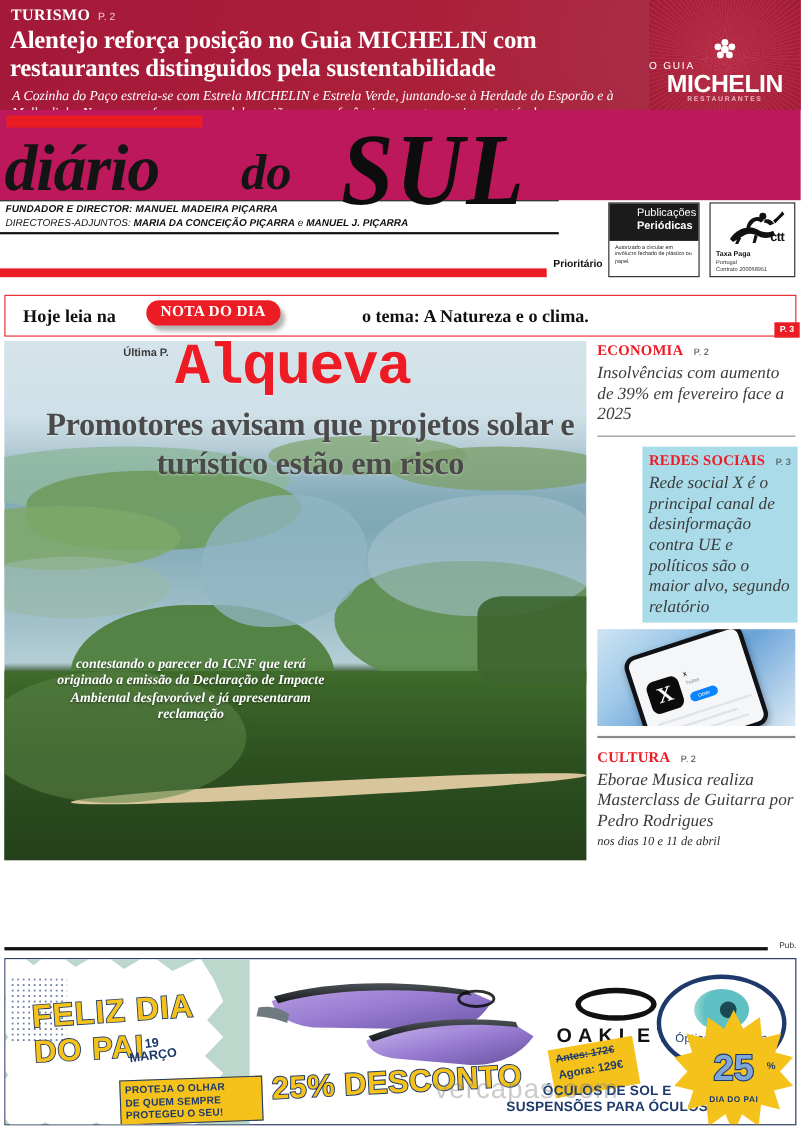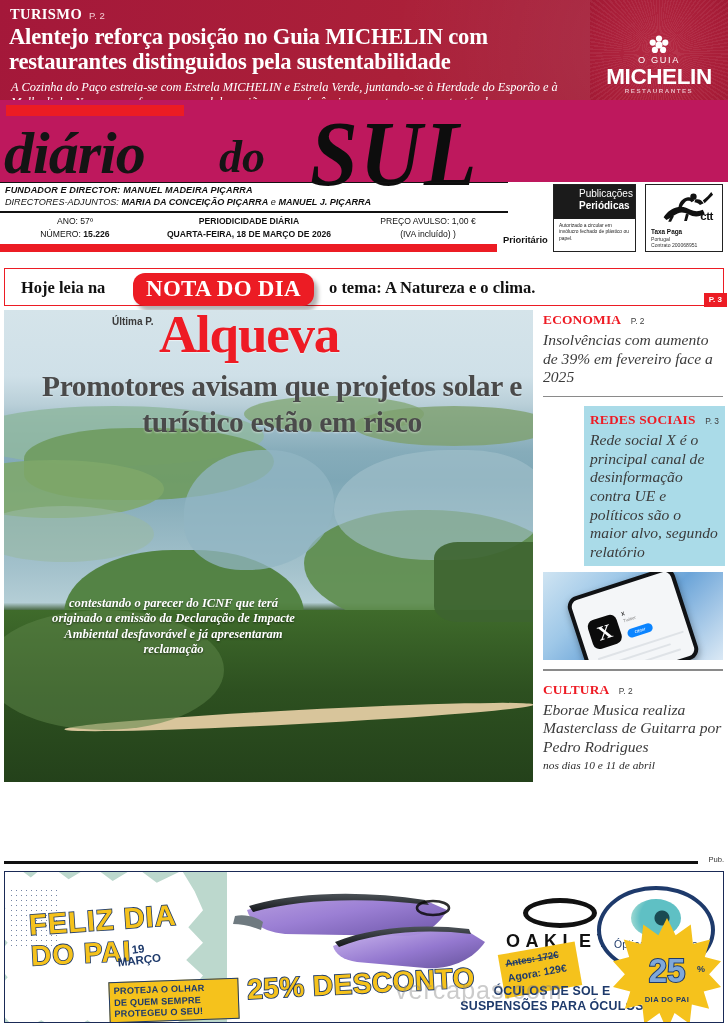--- a/index.html
+++ b/index.html
@@ -56,21 +56,21 @@
       repeating-conic-gradient(from 0deg at 50% 38%,
         rgba(255,255,255,0.055) 0deg 1.3deg, rgba(255,255,255,0) 1.3deg 3.1deg),
       radial-gradient(circle at 50% 38%, #b52a44 0%, #a81d38 60%, #97152f 100%);
   }
   .mich-star {
     position:absolute; left:0; right:0; top:34px;
     text-align:center; color:#fff; font-size:15px; line-height:15px;
   }
   .mich-oguia {
     position:absolute; left:0; right:0; top:55px;
-    text-align:center; color:#fff; font-size:9.2px;
+    text-align:left; color:#fff; font-size:9.2px;
     letter-spacing:1.6px; font-weight:normal;
   }
   .mich-name {
     position:absolute; left:0; right:0; top:64px;
     text-align:center; color:#fff; font-size:22.5px;
     font-weight:bold; letter-spacing:-0.4px;
   }
   .mich-rest {
     position:absolute; left:0; right:0; top:87px;
     text-align:center; color:#e7b8c2; font-size:6.2px;
@@ -183,21 +183,21 @@
   }
   .nota .lead {
     position:absolute; left:16px; top:9px;
     font-family:"Liberation Serif", serif;
     font-size:16.5px; font-weight:bold; color:#111;
   }
   .nota .chip {
     position:absolute; left:128px; top:4px;
     background:#ec1c24; color:#fff; padding:3px 13px 4px 13px;
     font-family:"Liberation Serif", serif;
-    font-size:23px; font-weight:bold; letter-spacing:.3px;
+    font-size:14px; font-weight:bold; letter-spacing:.3px;
     box-shadow:4px 5px 4px rgba(0,0,0,0.30);
     border-radius:12px;
   }
   .nota .tail {
     position:absolute; left:324px; top:9px;
     font-family:"Liberation Serif", serif;
     font-size:16.5px; font-weight:bold; color:#111;
   }
   .nota .p3 {
     position:absolute; right:-4px; bottom:-2px;
@@ -219,21 +219,21 @@
   }
   
   .isl { position:absolute; border-radius:50%; }
   .lead-kicker {
     position:absolute; left:108px; top:6px;
     font-size:10px; font-weight:bold; color:#3a3a3a;
     font-family:"Liberation Sans", sans-serif;
   }
   .lead-alqueva {
     position:absolute; left:155px; top:-6px;
-    font-family:Liberation Serif, serif;
+    font-family:Liberation Mono, monospace;
     font-weight:bold; font-size:53px; color:#ee1b24;
     letter-spacing:-1.2px;
     text-shadow: 0 1px 1px rgba(255,255,255,.5);
   }
   .lead-h2 {
     position:absolute; left:28px; top:58px; width:500px;
     font-family:"Liberation Serif", serif;
     font-weight:bold; font-size:29.5px; line-height:36px;
     color:#4a4a4a; text-align:center; letter-spacing:-.4px;
     text-shadow: 0 1px 2px rgba(255,255,255,.45);
@@ -473,37 +473,20 @@
     <div class="is-line-top"></div>
     <div class="is-founder">FUNDADOR E DIRECTOR: MANUEL MADEIRA PIÇARRA</div>
     <div class="is-adj">
       <span>DIRECTORES-ADJUNTOS:</span>
       <b>MARIA DA CONCEIÇÃO PIÇARRA</b>
       <span>e</span>
       <b>MANUEL J. PIÇARRA</b>
     </div>
     <div class="is-line-mid"></div>
 
-    <div class="is-cols">
-      <div class="is-col c1">
-        <div>ANO: 57º</div>
-        <div>
-          <span>NÚMERO:</span>
-          <b>15.226</b>
-        </div>
-      </div>
-      <div class="is-col c2">
-        <div style="font-weight:bold">PERIODICIDADE DIÁRIA</div>
-        <div style="font-weight:bold">QUARTA-FEIRA, 18 DE MARÇO DE 2026</div>
-      </div>
-      <div class="is-col c3">
-        <div>PREÇO AVULSO: 1,00 €</div>
-        <div>(IVA incluído) )</div>
-      </div>
-    </div>
 
     <div class="is-redbar"></div>
     <div class="is-prior">Prioritário</div>
 
     <div class="pubbox">
       <div class="hdr">
         <div>Publicações</div>
         <div class="b">Periódicas</div>
       </div>
       <div class="body">Autorizado a circular em invólucro fechado de plástico ou papel.</div>

